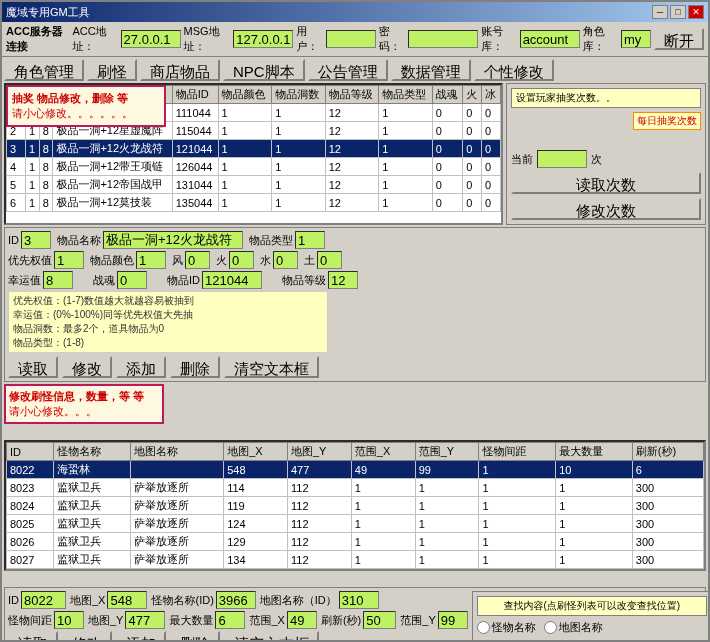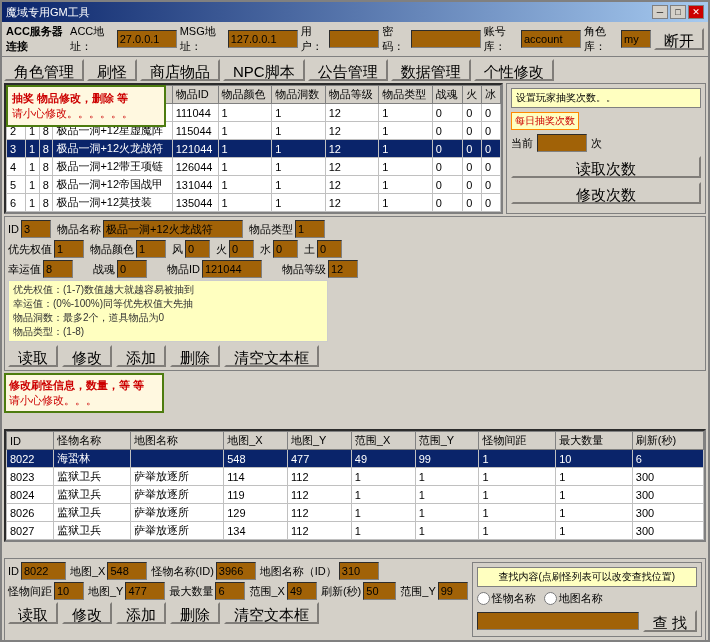--- a/index.html
+++ b/index.html
@@ -9,57 +9,57 @@
     .titlebar { background: linear-gradient(to right, #0a246a, #a6caf0); color: white; padding: 10px 4px; display: flex; align-items: center; justify-content: space-between; height: 20px; }
     .titlebar-buttons { display: flex; gap: 2px; }
     .titlebar-btn { width: 16px; height: 14px; background: #d4d0c8; border: 1px solid #808080; font-size: 9px; display: flex; align-items: center; justify-content: center; cursor: pointer; }
     
     .content { flex: 1; padding: 2px; display: flex; flex-direction: column; gap: 2px; overflow: hidden; }
     
     .row { display: flex; align-items: center; gap: 3px; }
     
     .field-group { display: flex; align-items: center; gap: 2px; }
     .field-label { white-space: nowrap; font-size: 11px; }
-    .input-field { border: 1px inset #808080; background: #a16207; height: 18px; font-size: 11px; padding: 1px 2px; font-family: inherit; }
+    .input-field { border: 1px inset #808080; background: #bef264; height: 18px; font-size: 13px; padding: 1px 2px; font-family: inherit; }
     
     .table-container { border: 2px inset #808080; background: white; overflow: auto; flex: 1; }
     table { border-collapse: collapse; width: 100%; font-size: 11px; }
     th { background: #d4d0c8; border: 1px solid #808080; padding: 1px 3px; white-space: nowrap; font-weight: normal; text-align: left; position: sticky; top: 0; }
     td { border: 1px solid #c0c0c0; padding: 1px 3px; white-space: nowrap; }
     tr.selected td { background: #0a246a; color: white; }
     
     .btn { border: 2px outset #d4d0c8; background: #d4d0c8; padding: 2px 8px; font-size: 15px; cursor: pointer; height: 22px; font-family: inherit; white-space: nowrap; }
     
     .radio-group { display: flex; align-items: center; gap: 8px; }
     .radio-item { display: flex; align-items: center; gap: 2px; cursor: pointer; }
 
     .acc-bar { display: flex; align-items: center; gap: 3px; padding: 2px 4px; background: #d4d0c8; border-bottom: 1px solid #808080; }
     
-    .warning-note { border: 2px solid #4d7c0f; background: #fff8e0; padding: 4px; font-size: 11px; color: #cc0000; position: relative; }
+    .warning-note { border: 2px solid #be185d; background: #fff8e0; padding: 4px; font-size: 11px; color: #cc0000; position: relative; }
   </style>
 </head>
 <body>
 
 <div class="window">
 
   <div class="titlebar">
     <span>魔域专用GM工具</span>
     <div class="titlebar-buttons">
       <button class="titlebar-btn">─</button>
       <button class="titlebar-btn">□</button>
       <button class="titlebar-btn" style="background:#cc0000;color:white;">✕</button>
     </div>
   </div>
 
   <div class="acc-bar">
     <span style="font-weight:bold;">ACC服务器连接</span>
     <span>ACC地址：</span>
     <input class="input-field" style="width: 60px;" value="27.0.0.1">
     <span>MSG地址：</span>
-    <input class="input-field" style="width: 70px;" value="127.0.0.1">
+    <input class="input-field" style="width: 60px;" value="127.0.0.1">
     <span>用户：</span>
     <input class="input-field" style="width: 50px;" value="">
     <span>密码：</span>
     <input class="input-field" style="width: 70px; -webkit-text-security: disc;" type="password" value="">
     <span>账号库：</span>
     <input class="input-field" style="width: 60px;" value="account">
     <span>角色库：</span>
     <input class="input-field" style="width: 30px;" value="my">
     <button class="btn">断开</button>
   </div>
@@ -190,21 +190,21 @@
               </tbody>
           </table>
         </div>
       </div>
 
       <div style="width:200px; border:1px solid #808080; padding:4px; position:relative;">
         <div style="position:absolute; top:-2px; right:0; left:0; text-align:right; padding-right:4px;"></div>
         <div style="border:1px solid #808080; background:#ffffc0; padding:2px 4px; font-size:10px; margin-bottom:4px;">
           <span>设置玩家抽奖次数。。</span>
         </div>
-        <div style="display:flex; align-items:center; margin-bottom:4px;">
+        <div style="display:flex; align-items:center; justify-content:flex-end; margin-bottom:20px;">
           <div style="border:1px solid #ff8800; background:#ffffc0; padding:1px 3px; font-size:10px; color:#cc0000;">
             <span>每日抽奖次数</span>
           </div>
         </div>
         <div style="display:flex; align-items:center; gap:4px; margin-bottom:4px;">
           <span>当前</span>
           <input class="input-field" style="width: 50px;" value="">
           <span>次</span>
         </div>
         <div style="display:flex; gap:4px; flex-direction:column;">
@@ -344,20 +344,32 @@
                 <td>萨举放逐所</td>
                 <td>119</td>
                 <td>112</td>
                 <td>1</td>
                 <td>1</td>
                 <td>1</td>
                 <td>1</td>
                 <td>300</td>
               </tr>
               <tr>
+                <td>8025</td>
+                <td>监狱卫兵</td>
+                <td>萨举放逐所</td>
+                <td>124</td>
+                <td>112</td>
+                <td>1</td>
+                <td>1</td>
+                <td>1</td>
+                <td>1</td>
+                <td>300</td>
+              </tr>
+              <tr>
                 <td>8026</td>
                 <td>监狱卫兵</td>
                 <td>萨举放逐所</td>
                 <td>129</td>
                 <td>112</td>
                 <td>1</td>
                 <td>1</td>
                 <td>1</td>
                 <td>1</td>
                 <td>300</td>

